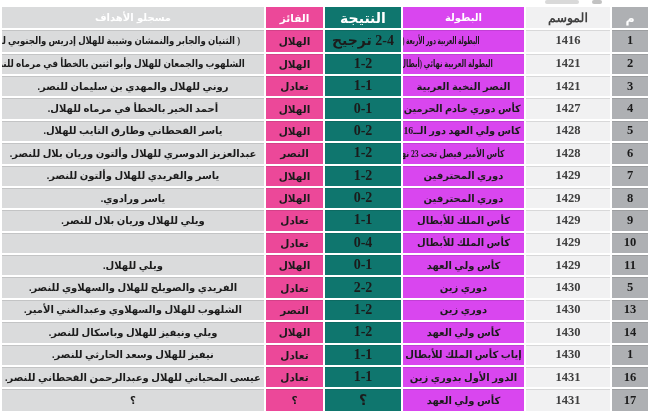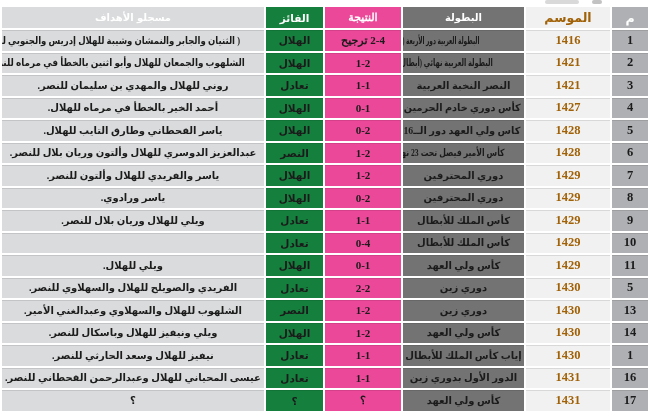--- a/index.html
+++ b/index.html
@@ -44,24 +44,24 @@
     font-weight:bold;
     color:#1b1b1b;
     padding:0 2px;
     overflow:hidden;
     white-space:nowrap;
     box-shadow:inset 0 1px 0 rgba(0,0,0,0.10);
     font-family:"Liberation Serif","DejaVu Sans",serif;
   }
   .fit{display:inline-block;white-space:nowrap;transform-origin:center center;}
   .col-num      {background:#aeb0b3;font-size:12.5px;}
-  .col-season   {background:#f1f1f2;font-size:12.5px;color:#a16207;}
-  .col-tournament{background:#737373;font-size:10px;}
-  .col-result   {background:#ec4899;font-size:11px;font-family:Liberation Serif, serif;}
-  .col-winner   {background:#15803d;font-size:10.5px;}
+  .col-season   {background:#f1f1f2;font-size:12.5px;color:#404040;font-family:Liberation Serif, serif;}
+  .col-tournament{background:#d946ef;font-size:10px;}
+  .col-result   {background:#0f766e;font-size:14px;}
+  .col-winner   {background:#ec4899;font-size:10.5px;}
   .col-scorers  {background:#dadbdc;font-size:10px;}
 </style>
 </head>
 <body>
 
 <div class="top-strip">
   <div class="artifact a1"></div>
   <div class="artifact a2"></div>
 </div>
 

